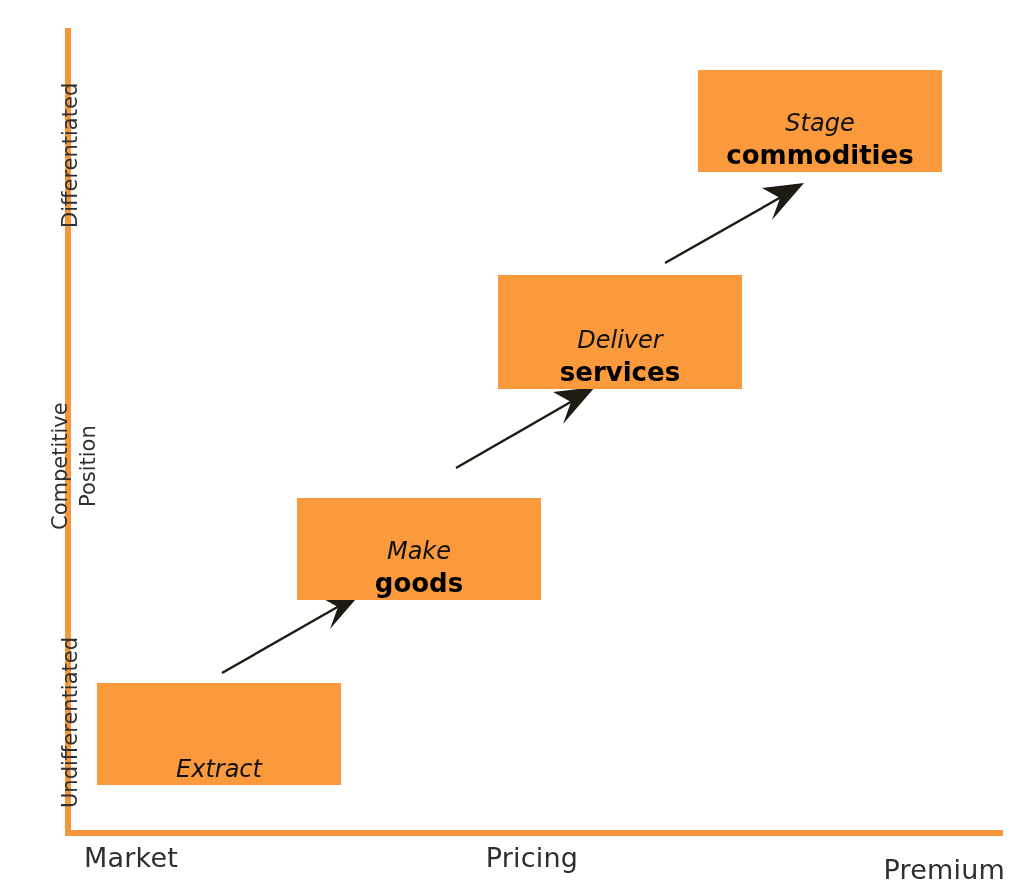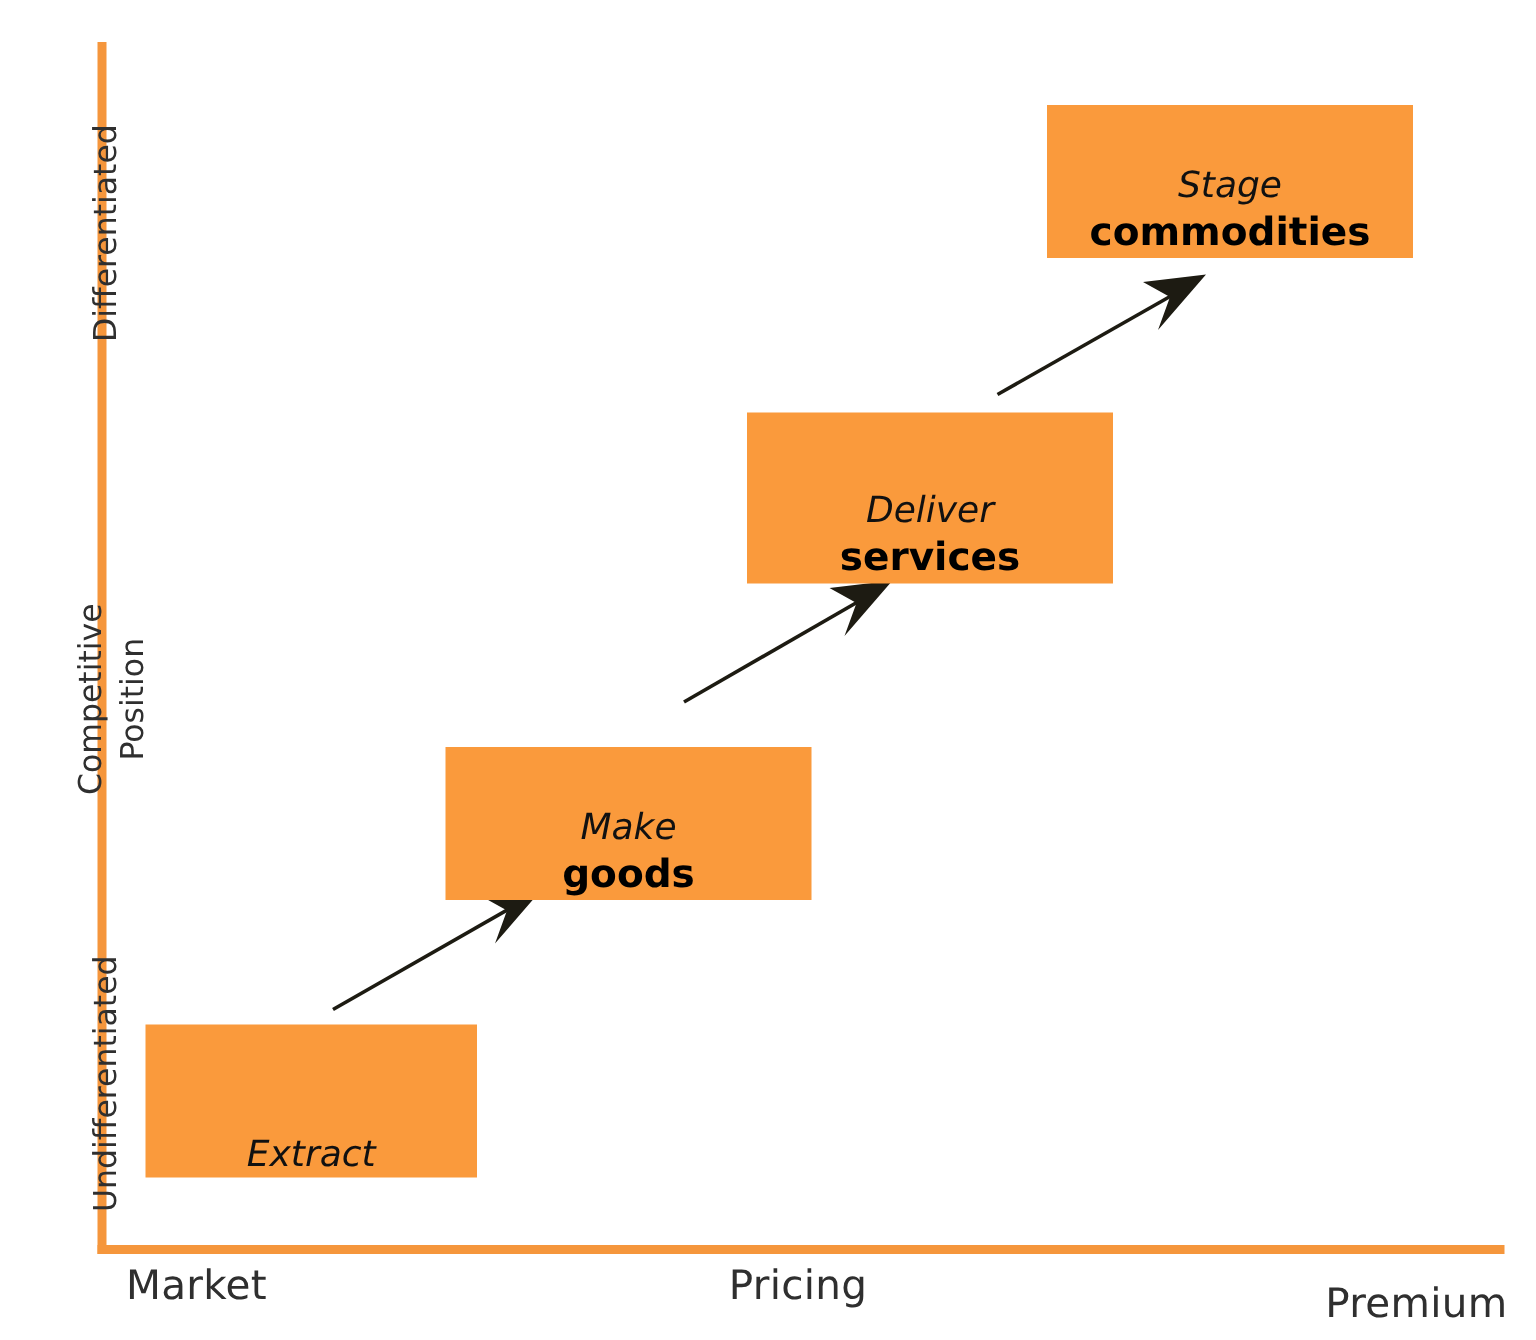--- a/index.html
+++ b/index.html
@@ -94,21 +94,21 @@
     white-space: nowrap;
   }
   .stage-noun {
     font-weight: bold;
     font-size: 26px;
     color: #000000;
     line-height: 33px;
     white-space: nowrap;
   }
 
-  .box-commodities  { left: 97px;  top: 683px; width: 221px; height: 102px; }
+  .box-commodities  { left: 97px;  top: 683px; width: 244px; height: 102px; }
   .box-goods        { left: 297px; top: 479px; width: 244px; height: 102px; margin-top: 19px; }
   .box-services     { left: 498px; top: 275px; width: 244px; height: 114px; }
   .box-experiences  { left: 698px; top: 70px;  width: 244px; height: 102px; }
 
   
   .arrows {
     position: absolute;
     left: 0;
     top: 0;
     width: 1024px;

